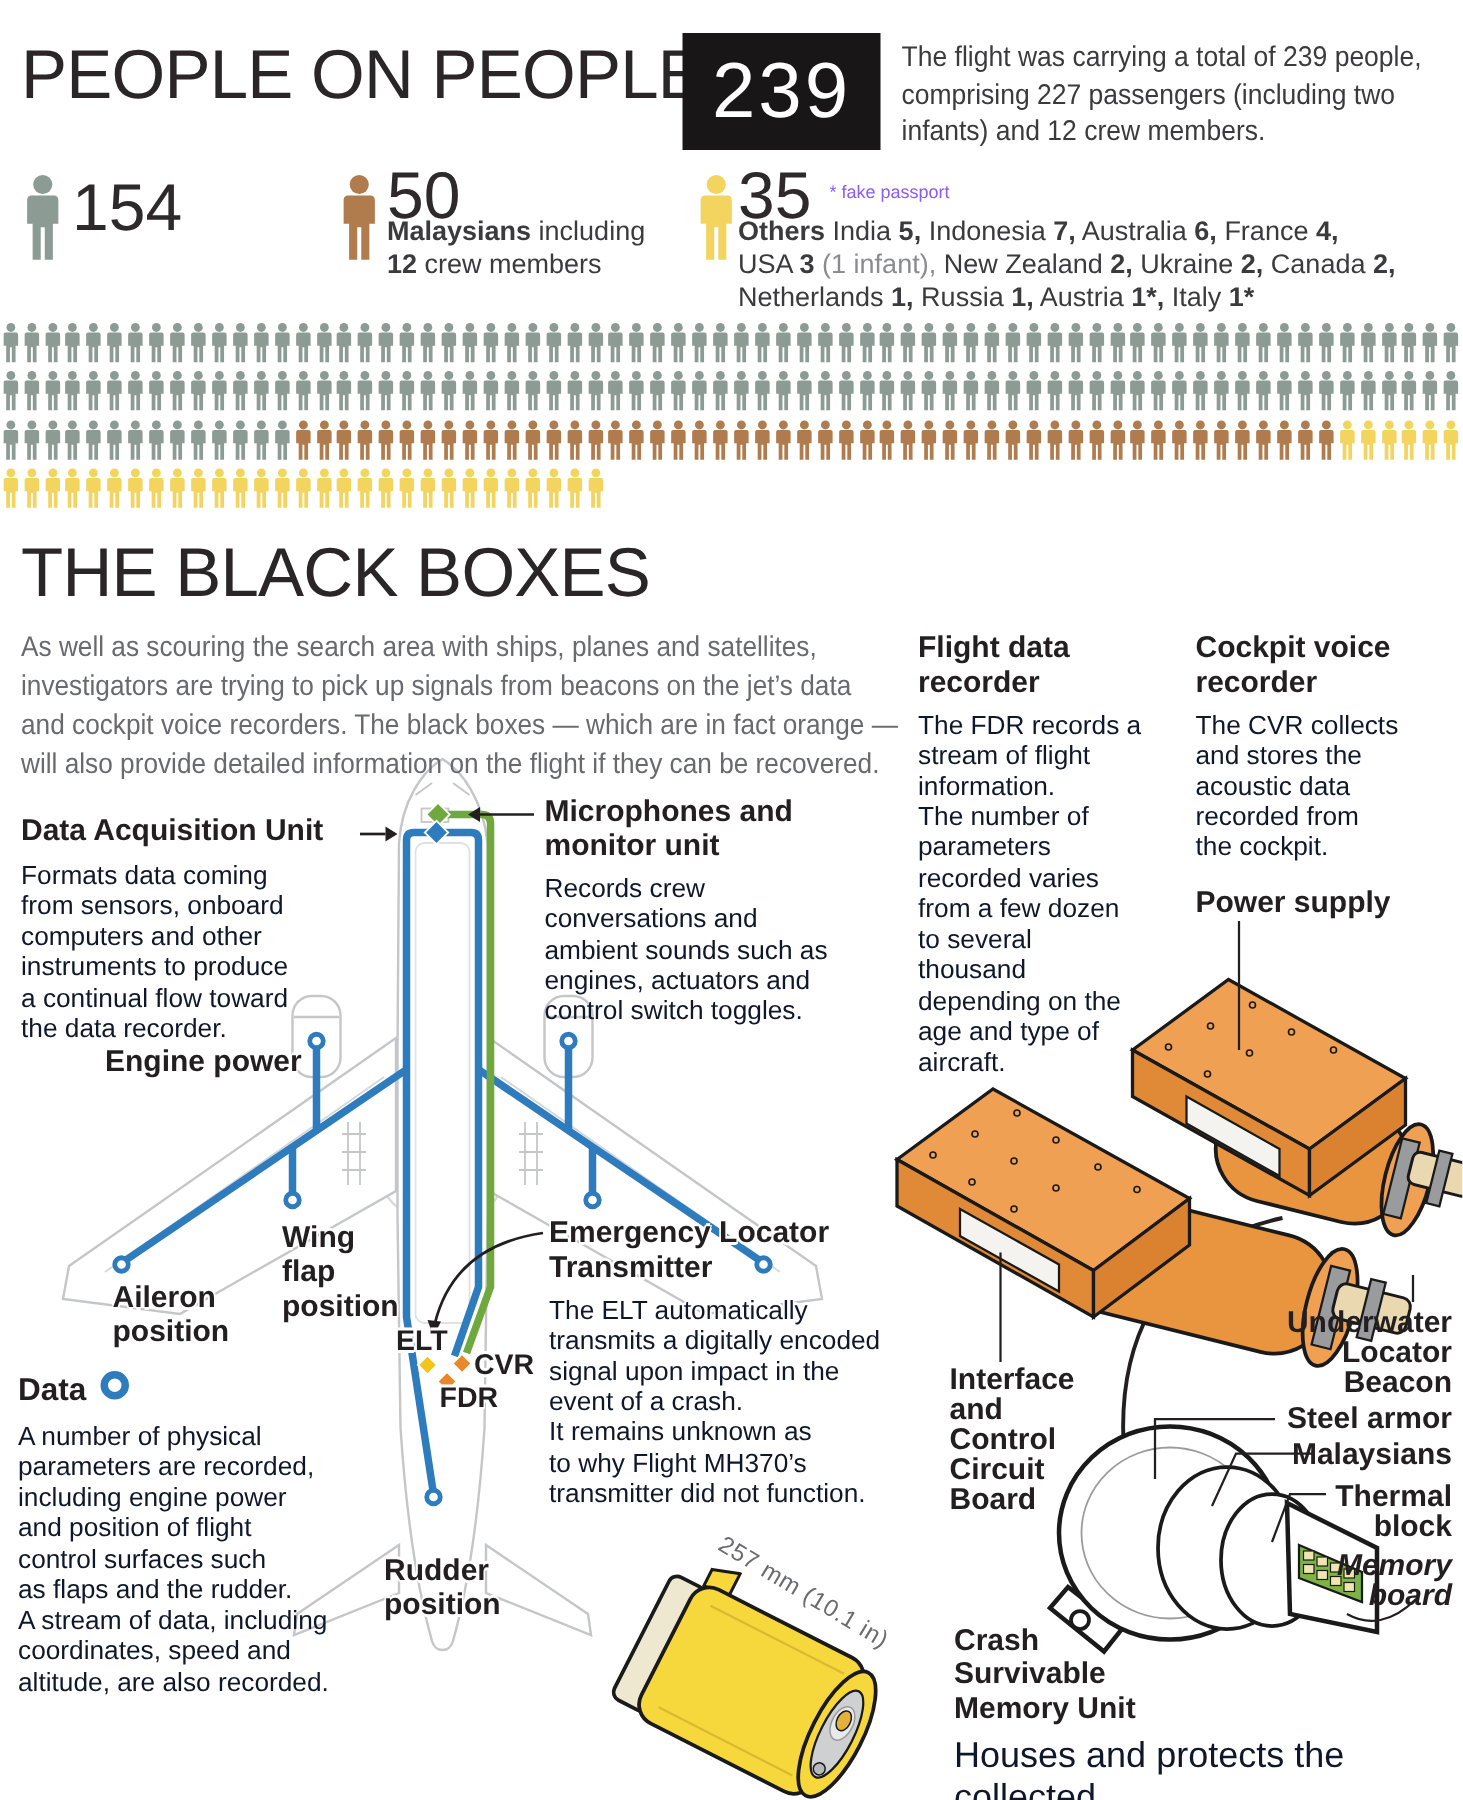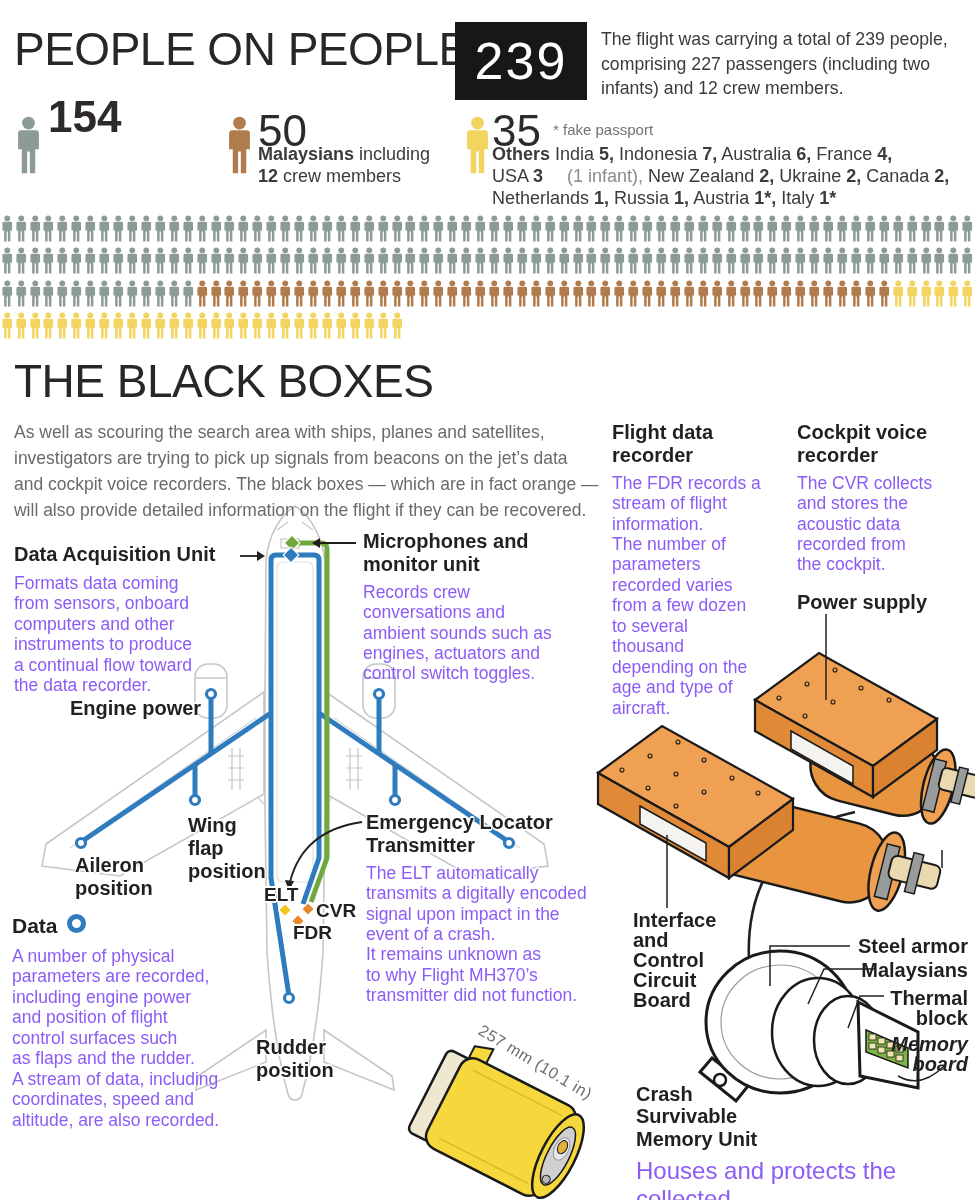--- a/index.html
+++ b/index.html
@@ -5,25 +5,25 @@
   html,body{margin:0;padding:0;background:#fff;}
   #canvas{position:relative;width:975px;height:1200px;background:#fff;overflow:hidden;
           font-family:"Liberation Sans",sans-serif;color:#3B3B3D;}
   .abs{position:absolute;}
   .title{font-size:46px;font-weight:400;color:#2A2627;letter-spacing:-0.5px;white-space:nowrap;}
   .numbox{background:#191617;width:132px;height:78px;display:flex;align-items:center;justify-content:center;}
   .numbox span{color:#fff;font-size:52px;letter-spacing:2px;}
   .total-desc{font-size:19px;line-height:1.3;color:#3B3B3D;transform:scaleX(.93);transform-origin:0 0;white-space:nowrap;}
   .stat-count{font-size:44px;color:#2E2A2B;white-space:nowrap;}
   .desc{font-size:18px;line-height:1.22;color:#3B3B3D;white-space:nowrap;}
-  .note{font-size:15px;color:#737373;white-space:nowrap;}
-  .mut{color:#8A8B8E;margin-left:19px;}
+  .note{font-size:12px;color:#8b5cf6;white-space:nowrap;}
+  .mut{color:#8A8B8E;}
   .intro{font-size:19px;line-height:1.37;color:#696A6D;transform:scaleX(.92);transform-origin:0 0;white-space:nowrap;}
   .lbl{font-size:20px;font-weight:700;line-height:1.14;color:#231F20;}
-  .body{font-size:17.5px;line-height:1.17;color:#8b5cf6;}
+  .body{font-size:17.5px;line-height:1.17;color:#0f172a;}
   .halo{text-shadow:-1px -1px 0 #fff,1px -1px 0 #fff,-1px 1px 0 #fff,1px 1px 0 #fff,0 2px 0 #fff,0 -2px 0 #fff;}
   .tag{font-size:19px;font-weight:700;color:#231F20;}
   .r{text-align:right;}
   .ring{width:9px;height:9px;border:5px solid #2E7BBE;border-radius:50%;display:inline-block;margin-left:9px;}
   .dim{font-size:16px;color:#6B6C6E;letter-spacing:.5px;transform:rotate(31deg);transform-origin:0 0;white-space:nowrap;background:#fff;padding:0 3px;}
   #picto{display:flex;flex-wrap:wrap;width:975px;}
   #picto .cell{width:calc(100%/70);height:32.4px;display:flex;justify-content:center;}
   .gicon svg{display:block;}
   b{font-weight:700;}
 </style>
@@ -196,21 +196,21 @@
     <span>239</span>
   </div>
   <div class="abs total-desc" style="left:601px;top:27px;z-index:2;">The flight was carrying a total of 239 people,<br>comprising 227 passengers (including two<br>infants) and 12 crew members.</div>
 
   <div class="abs gicon" style="left:15px;top:116px;z-index:2;">
       <svg viewBox="0 0 14 30" width="27" height="58">
         <circle cx="7" cy="3.6" r="3.3" fill="#8C9B93"></circle>
         <path d="M3.2,7.4 L10.8,7.4 C12.1,7.4 12.4,8.2 12.4,9.2 L12.4,17.2 L10.5,17.2 L10.5,29.6 L7.7,29.6 L7.7,18.4 L6.3,18.4 L6.3,29.6 L3.5,29.6 L3.5,17.2 L1.6,17.2 L1.6,9.2 C1.6,8.2 1.9,7.4 3.2,7.4 Z" fill="#8C9B93"></path>
       </svg>
     </div>
-  <div class="abs stat-count" style="left:48px;top:92px;z-index:2;font-weight:bold;">154</div>
+  <div class="abs stat-count" style="left:48px;top:114px;z-index:2;">154</div>
 
   <div class="abs gicon" style="left:226px;top:116px;z-index:2;">
       <svg viewBox="0 0 14 30" width="27" height="58">
         <circle cx="7" cy="3.6" r="3.3" fill="#B07C4E"></circle>
         <path d="M3.2,7.4 L10.8,7.4 C12.1,7.4 12.4,8.2 12.4,9.2 L12.4,17.2 L10.5,17.2 L10.5,29.6 L7.7,29.6 L7.7,18.4 L6.3,18.4 L6.3,29.6 L3.5,29.6 L3.5,17.2 L1.6,17.2 L1.6,9.2 C1.6,8.2 1.9,7.4 3.2,7.4 Z" fill="#B07C4E"></path>
       </svg>
     </div>
   <div class="abs stat-count" style="left:258px;top:106px;z-index:2;">50</div>
   <div class="abs desc" style="left:258px;top:144px;z-index:2;"><b>Malaysians</b> including<br><b>12</b> crew members</div>
 
@@ -1699,20 +1699,21 @@
   <div class="abs lbl halo" style="left:256px;top:1036px;z-index:2;">Rudder<br>position</div>
 
   <div class="abs" style="left:366px;top:811px;z-index:2;">
     <div class="lbl halo">Emergency Locator<br>Transmitter</div>
     <div class="body halo" style="margin-top:6px;">The ELT automatically<br>transmits a digitally encoded<br>signal upon impact in the<br>event of a crash.<br>It remains unknown as<br>to why Flight MH370’s<br>transmitter did not function.</div>
   </div>
 
   <div class="abs dim" style="left:482px;top:1020px;z-index:2;">257 mm (10.1 in)</div>
 
   <div class="abs lbl" style="left:633px;top:910px;z-index:2;line-height:1.0;">Interface<br>and<br>Control<br>Circuit<br>Board</div>
+  <div class="abs lbl r" style="right:7px;top:872px;z-index:2;line-height:1.0;">Underwater<br>Locator<br>Beacon</div>
   <div class="abs lbl r" style="right:7px;top:935px;z-index:2;">Steel armor</div>
   <div class="abs lbl r" style="right:7px;top:959px;z-index:2;">Malaysians</div>
   <div class="abs lbl r" style="right:7px;top:988px;z-index:2;line-height:1.0;">Thermal<br>block</div>
   <div class="abs lbl r" style="right:7px;top:1034px;z-index:2;line-height:1.0;font-style:italic;">Memory<br>board</div>
 
   <div class="abs" style="left:636px;top:1083px;z-index:2;">
     <div class="lbl" style="line-height:1.12;">Crash<br>Survivable<br>Memory Unit</div>
     <div class="body" style="margin-top:7px;font-size:24px;">Houses and protects the collected<br>data to allow recovery from wreckage.</div>
   </div>
 

